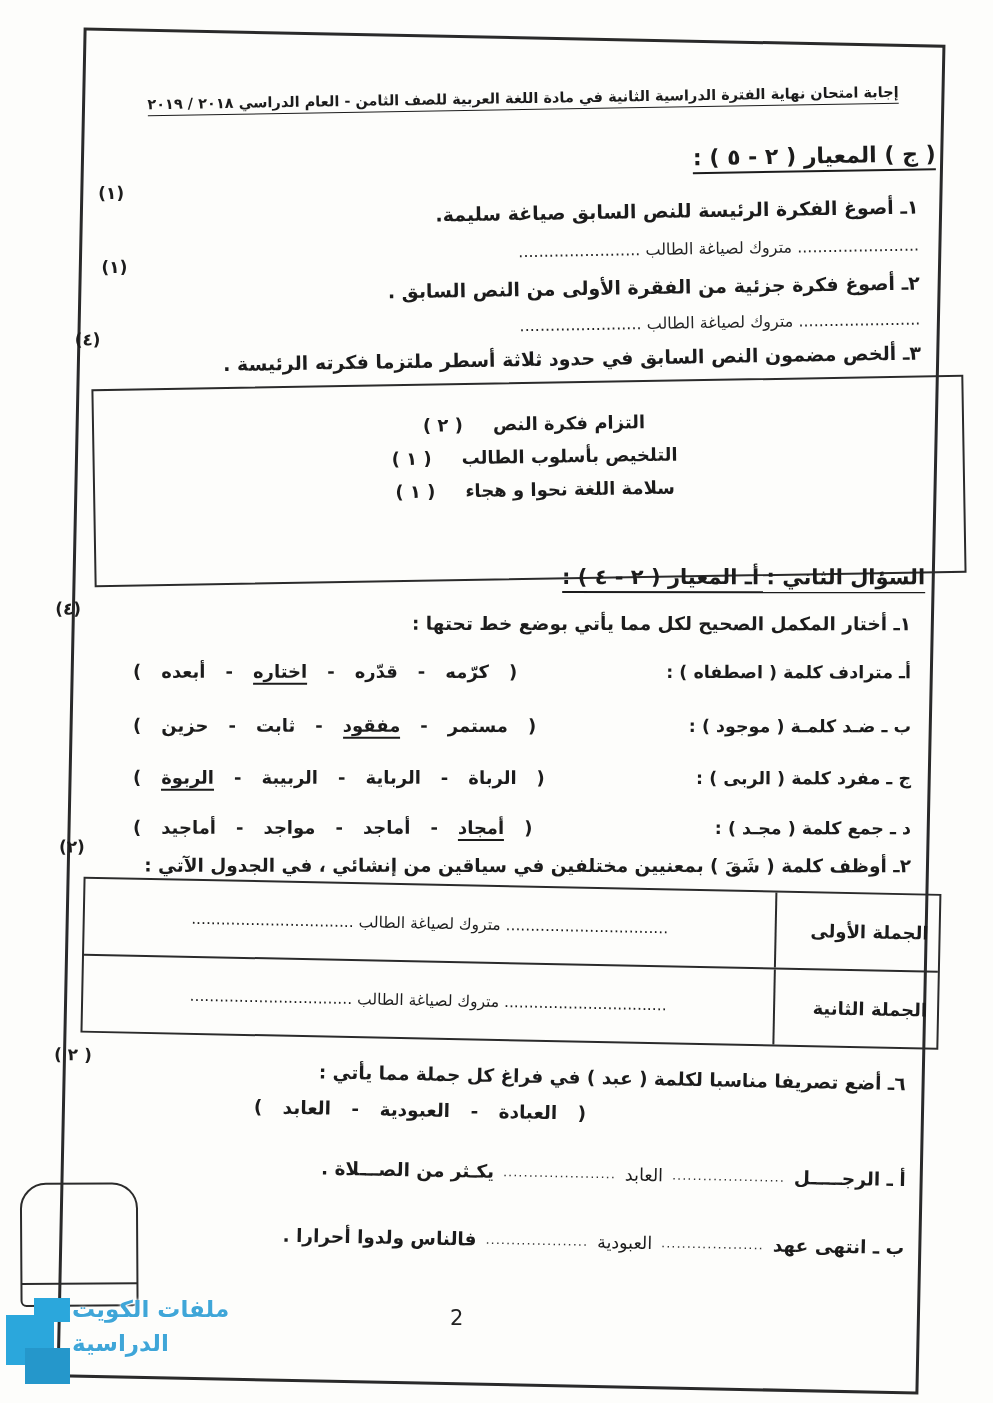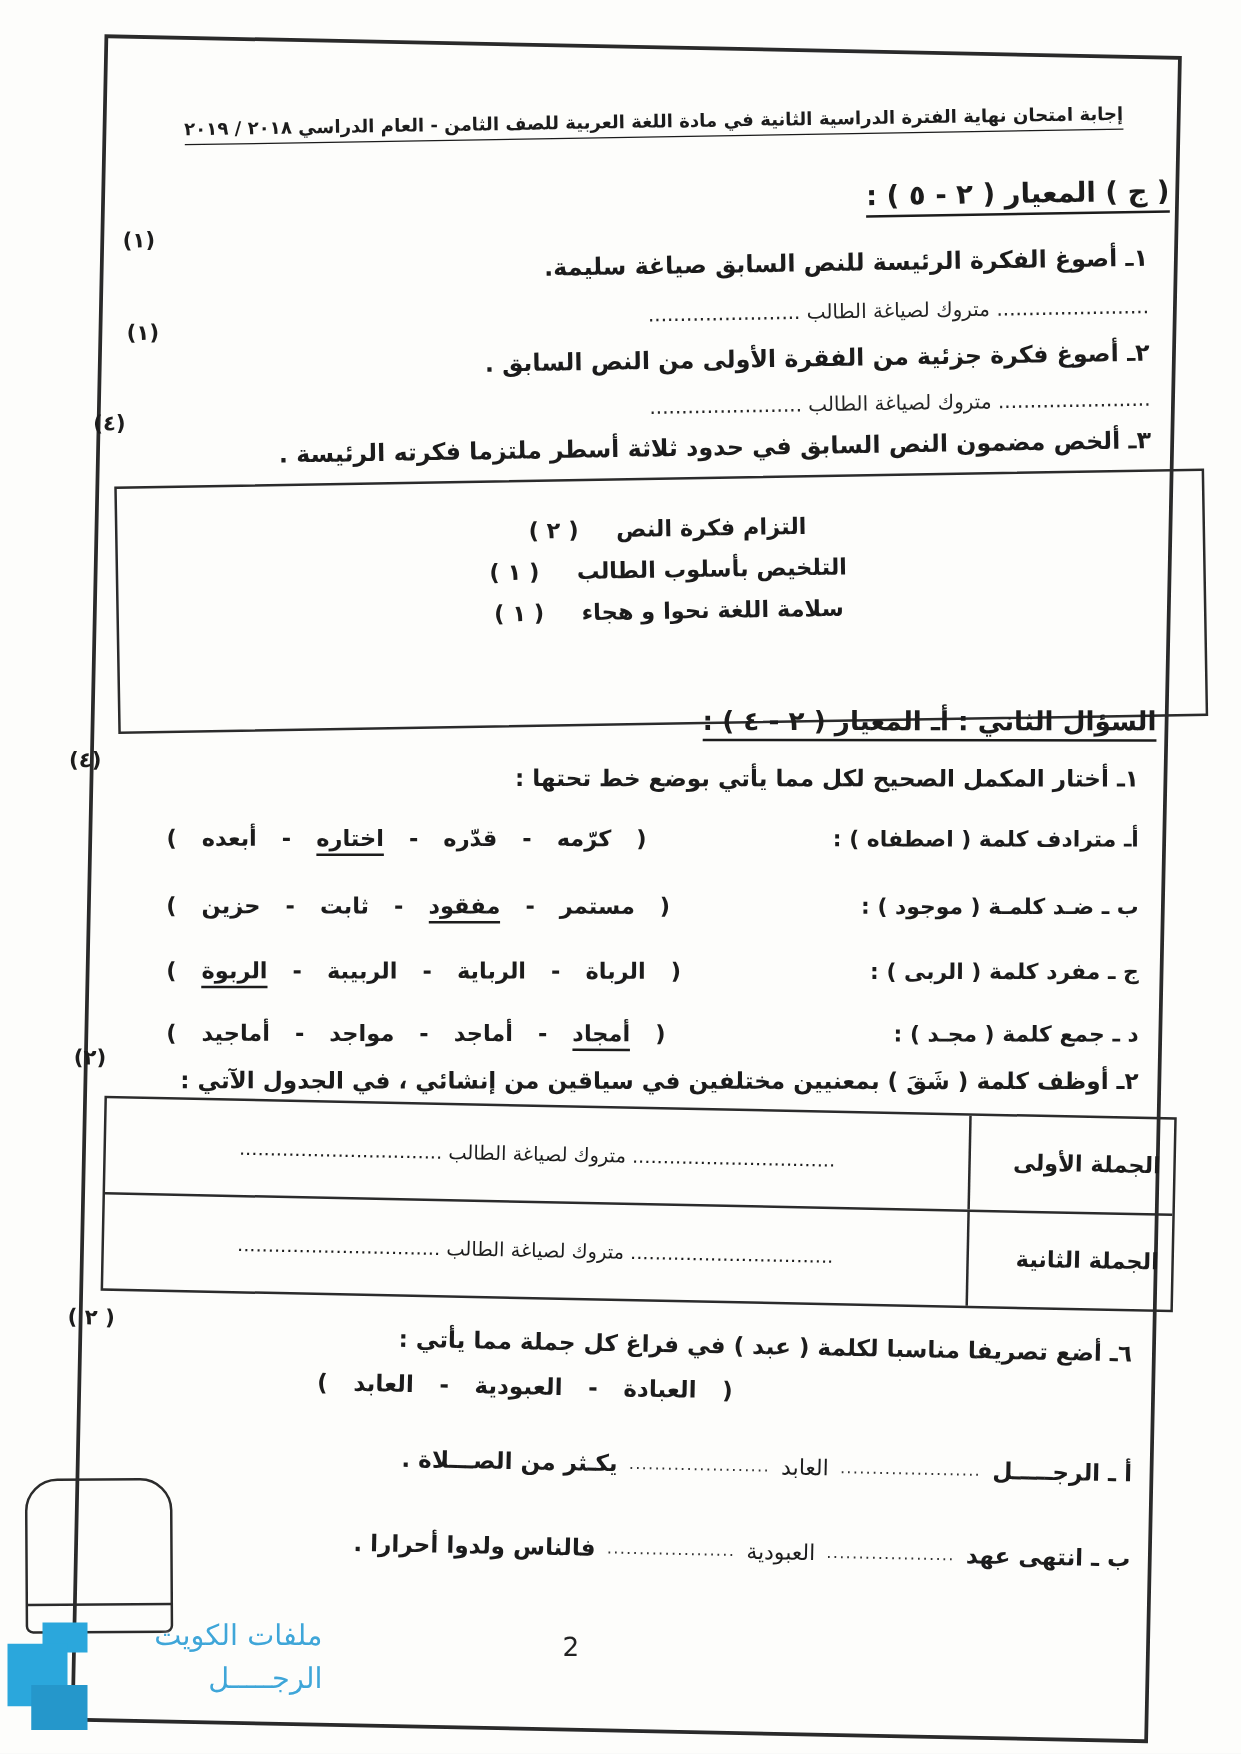--- a/index.html
+++ b/index.html
@@ -102,22 +102,22 @@
   .doodle .dline{position:absolute;left:-1px;right:-1px;bottom:20px;border-top:2.4px solid #2b2b2b;}
 
   
   .wm{position:absolute;left:0;top:1290px;width:262px;height:113px;}
   .wm-icon{position:absolute;left:6px;top:8px;width:66px;height:86px;}
   .wm-icon .sq{position:absolute;}
   .wm-sq1{left:28px;top:0;width:36px;height:24px;background:#2ba7dc;}
   .wm-sq2{left:0;top:17px;width:48px;height:50px;background:#2ba7dc;}
   .wm-sq3{left:19px;top:50px;width:45px;height:36px;background:#2597cb;}
   .wm-ar{
-    position:absolute;left:72px;top:2px;width:186px;text-align:right;direction:rtl;
-    color:#3fa6d8;font-weight:normal;line-height:34px;font-size:23px;
+    position:absolute;left:72px;top:2px;width:186px;text-align:left;direction:rtl;
+    color:#3fa6d8;font-weight:bold;line-height:34px;font-size:23px;
     text-shadow:0 0 4px #fff,0 0 3px #fff,0 1px 0 #fff;
   }
   .wm-url{
     position:absolute;left:0;top:74px;width:262px;text-align:center;
     color:#2aa4da;font-weight:800;font-size:27px;letter-spacing:.5px;
     text-shadow:0 0 3px #fff,0 0 2px #fff,0 3px 1px rgba(150,60,60,.45);
   }
   .pageno{position:absolute;left:450px;top:1306px;font-size:21px;color:#222;}
 </style>
 </head>
@@ -269,19 +269,19 @@
   </div>
 
   <div class="wm">
     <div class="wm-icon">
       <div class="sq wm-sq1"></div>
       <div class="sq wm-sq2"></div>
       <div class="sq wm-sq3"></div>
     </div>
     <div class="wm-ar">
       <div>ملفات الكويت</div>
-      <div>الرجـــــل</div>
+      <div>الدراسية</div>
     </div>
   </div>
 
   <div class="pageno">2</div>
 
 </div>
 
 </body></html>

